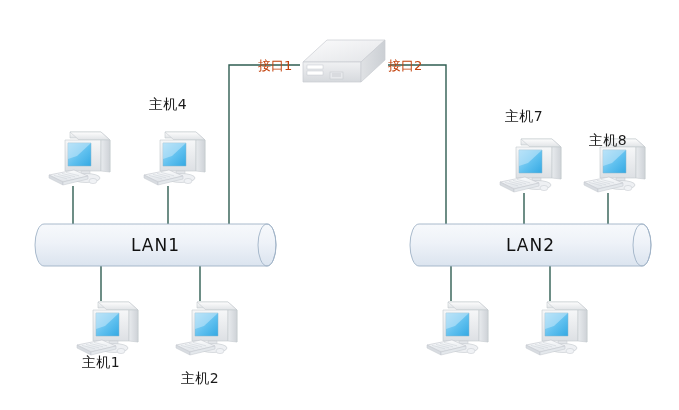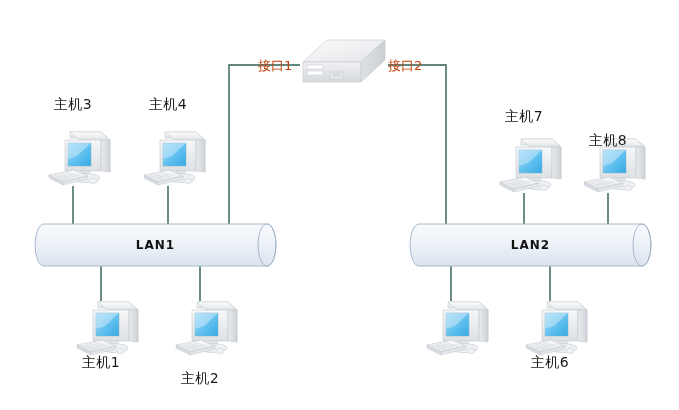--- a/index.html
+++ b/index.html
@@ -47,22 +47,22 @@
   .lan-text {
     position: absolute;
     left: 0;
     top: 0;
     width: 100%;
     height: 100%;
     display: flex;
     align-items: center;
     justify-content: center;
     font-family: "DejaVu Sans", "Liberation Sans", sans-serif;
-    font-size: 12px;
-    font-weight: bold;
+    font-size: 17px;
+    font-weight: normal;
     color: #111111;
     letter-spacing: 1px;
   }
   .bridge {
     position: absolute;
   }
   .port-label {
     position: absolute;
     font-family: "DejaVu Sans", "Liberation Sans", sans-serif;
     font-size: 13px;
@@ -220,21 +220,20 @@
       <ellipse cx="234" cy="23" rx="9" ry="21" fill="none" stroke="#9fb2c6" stroke-width="0.9"></ellipse>
     </svg>
     <div class="lan-text">LAN2</div>
   </div>
 
   <div class="host" style="left:44px; top:126px;">
     <svg width="74" height="74">
         <use href="#computer-sym"></use>
       </svg>
   </div>
-  <div class="label" style="left:38px; top:96px; width:70px;">主机3</div>
 
   <div class="host" style="left:139px; top:126px;">
     <svg width="74" height="74">
         <use href="#computer-sym"></use>
       </svg>
   </div>
   <div class="label" style="left:133px; top:96px; width:70px;">主机4</div>
 
   <div class="host" style="left:72px; top:296px;">
     <svg width="74" height="74">
@@ -268,15 +267,14 @@
     <svg width="74" height="74">
         <use href="#computer-sym"></use>
       </svg>
   </div>
 
   <div class="host" style="left:521px; top:296px;">
     <svg width="74" height="74">
         <use href="#computer-sym"></use>
       </svg>
   </div>
-  <div class="label" style="left:515px; top:354px; width:70px;">主机6</div>
 
 </div>
 
 </body></html>

